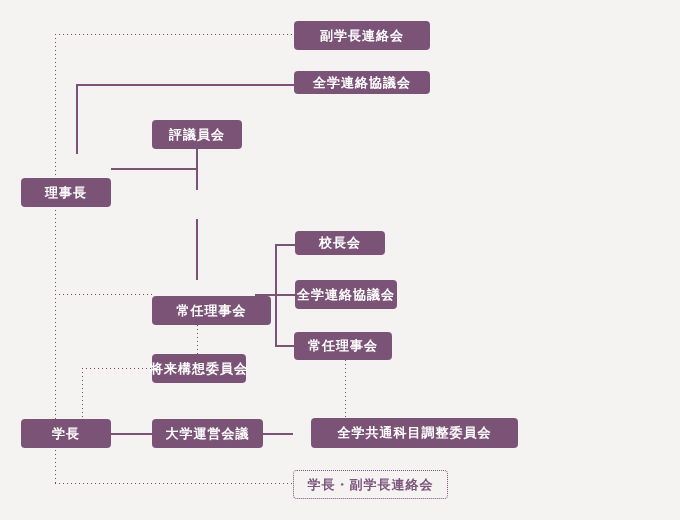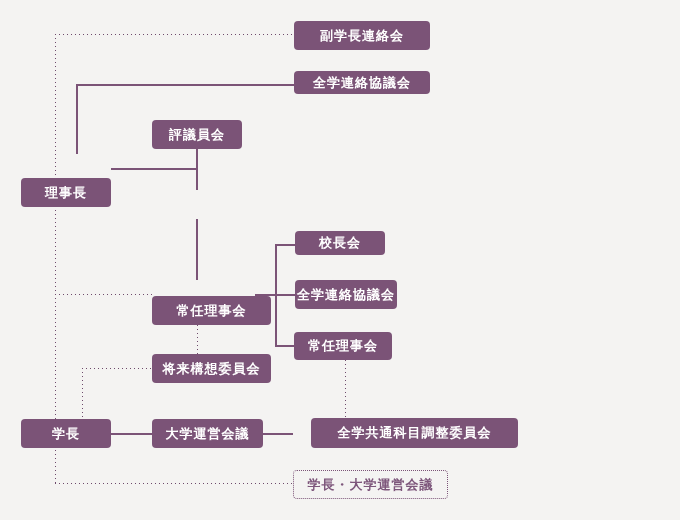--- a/index.html
+++ b/index.html
@@ -75,23 +75,23 @@
 
 
   <div class="node" style="left:295px; top:231px; width:90px; height:24px;">校長会</div>
 
   <div class="node" style="left:152px; top:296px; width:119px; height:29px;">常任理事会</div>
 
   <div class="node" style="left:295px; top:280px; width:102px; height:29px;">全学連絡協議会</div>
 
   <div class="node" style="left:294px; top:332px; width:98px; height:28px;">常任理事会</div>
 
-  <div class="node" style="left:152px; top:354px; width:119px; height:29px;">将来構想委員会</div>
+  <div class="node" style="left:152px; top:354px; width:94px; height:29px;">将来構想委員会</div>
 
   <div class="node" style="left:152px; top:419px; width:111px; height:29px;">大学運営会議</div>
 
   <div class="node" style="left:21px; top:419px; width:90px; height:29px;">学長</div>
 
   <div class="node" style="left:311px; top:418px; width:207px; height:30px;">全学共通科目調整委員会</div>
 
-  <div class="node outlined" style="left:293px; top:470px; width:155px; height:29px;">学長・大学運営会議</div>
+  <div class="node outlined" style="left:293px; top:470px; width:155px; height:29px;">学長・副学長連絡会</div>
 
 </div>
 
 </body></html>

